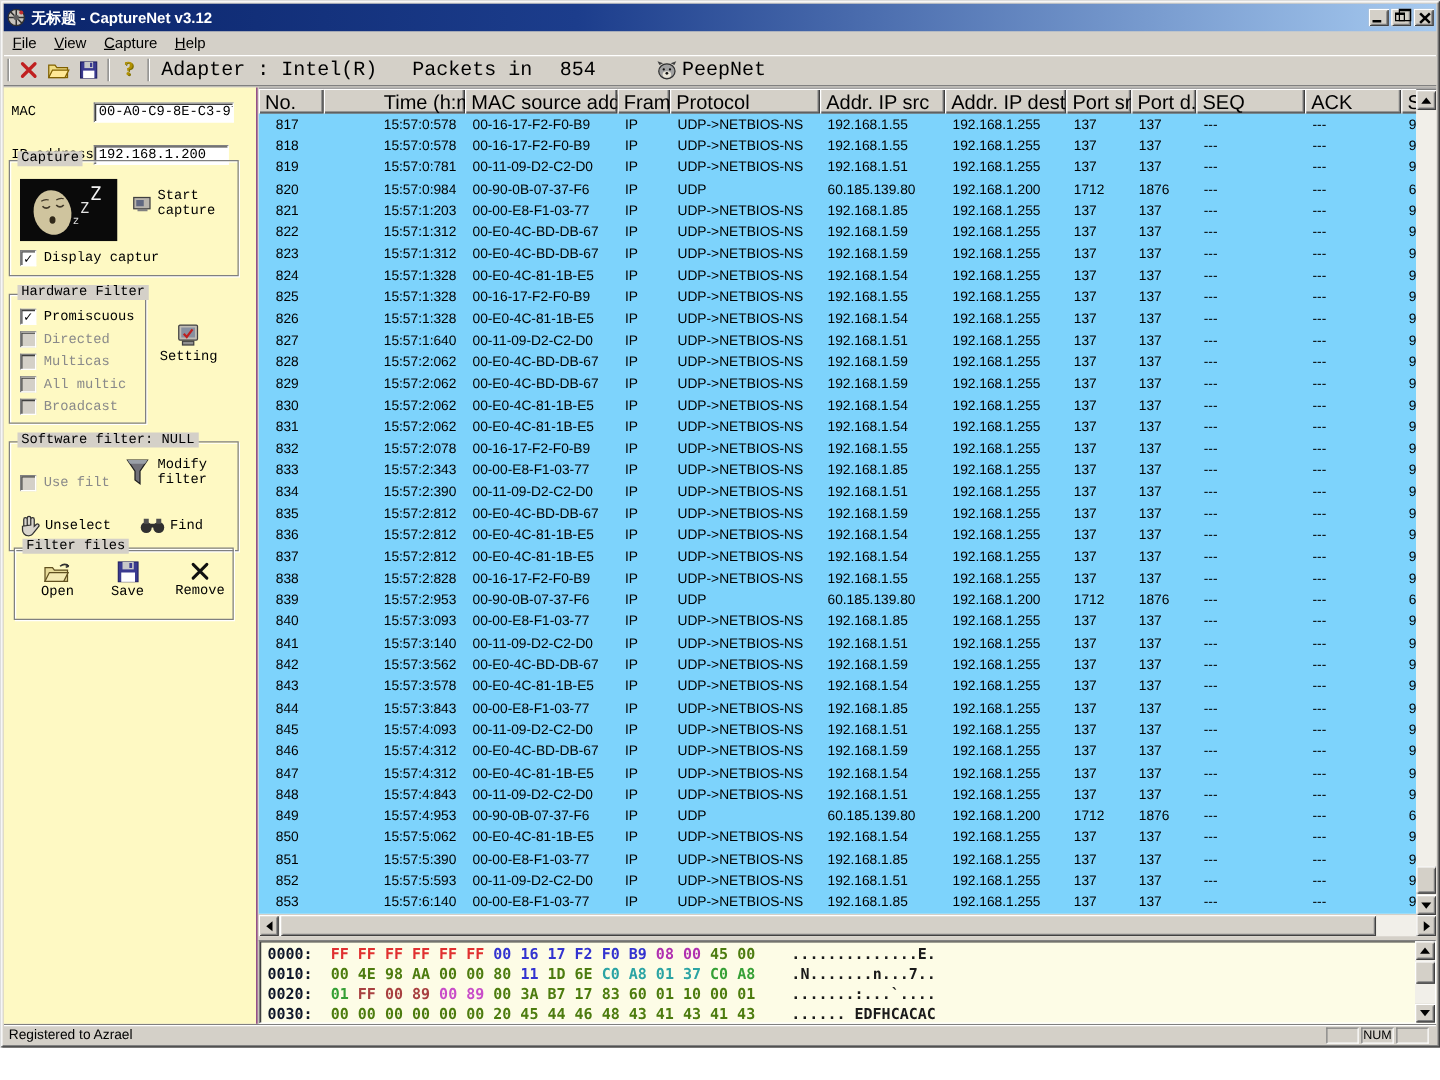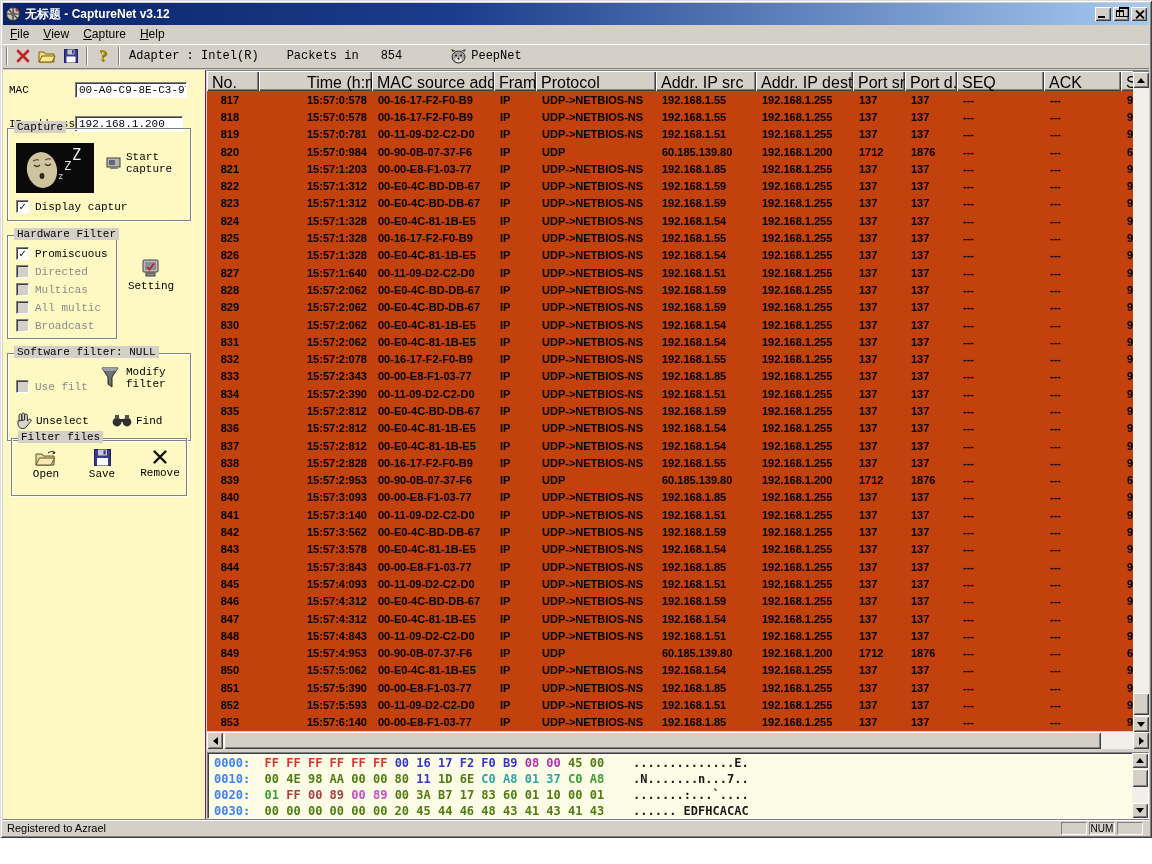--- a/index.html
+++ b/index.html
@@ -23,21 +23,21 @@
   .glyph-x:before { transform:rotate(45deg); } .glyph-x:after { transform:rotate(-45deg); }
 
   
   .menubar { position:absolute; left:3px; top:25px; right:3px; height:19px; display:flex; align-items:center; font-size:12px; }
   .menu-item { display:inline-block; padding:2px 7px 3px 7px; }
   .menu-item::first-letter { text-decoration:underline; }
   .toolbar { position:absolute; left:3px; top:44px; right:3px; height:25px; border-bottom:1px solid #808080;
              display:flex; align-items:center; font-size:12px; box-shadow:inset 0 1px 0 #fff; }
   .tool-btn { width:24px; height:22px; display:flex; align-items:center; justify-content:center; }
   .tool-sep { width:2px; height:18px; margin:0 3px; border-left:1px solid #808080; border-right:1px solid #fff; }
-  .tool-text { font-family:"Liberation Mono","DejaVu Sans Mono",monospace; font-size:12px; white-space:pre; }
+  .tool-text { font-family:"Liberation Mono","DejaVu Sans Mono",monospace; font-size:16px; white-space:pre; }
   .adapter-text { margin-left:6px; }
   .packets-label { margin-left:28px; }
   .packets-count { margin-left:22px; }
   .peepnet { display:flex; align-items:center; margin-left:48px; gap:4px; }
 
   
   .content { position:absolute; left:3px; top:70px; right:3px; height:749px; }
   .sidebar { position:absolute; left:0; top:0; width:203px; height:100%; background:#fef9c3; border-right:1px solid #701a75;
              font-family:"Liberation Mono","DejaVu Sans Mono",monospace; font-size:11px; }
   .mainarea { position:absolute; left:204px; right:0; top:0; height:100%; background:#d4d0c8; }
@@ -56,21 +56,21 @@
   .cb-label.disabled { color:#8a8a8a; }
   .icon-btn { display:flex; align-items:center; gap:4px; position:absolute; cursor:default;justify-content:center; }
   .icon-btn .lbl { white-space:pre-line; }
   .stack-btn { position:absolute; display:flex; flex-direction:column; align-items:center; gap:2px; }
 
   
   .table-wrap { position:absolute; left:0; top:0; right:0; height:661px; background:#fff; border-top:1px solid #808080; }
   .thead { position:absolute; left:0; top:0; right:16px; height:20px; display:flex; overflow:hidden; }
   .th { background:#d4d0c8; font-size:16px; padding:3px 0 0 5px; white-space:nowrap; overflow:hidden; flex:none;
         box-shadow: inset 1px 1px 0 #fff, inset -1px -1px 0 #404040, inset -2px -2px 0 #808080; }
-  .tbody { position:absolute; left:0; top:20px; right:16px; bottom:0; overflow:hidden; background:#c2410c;font-weight:bold; }
+  .tbody { position:absolute; left:0; top:20px; right:16px; bottom:0; overflow:hidden; background:#7dd3fc; }
   .tr { display:flex; height:17.3px; align-items:center; }
   .td { font-size:11px; white-space:nowrap; overflow:hidden; padding-left:6px; flex:none; color:#000; }
   .c0{width:52px;} .c1{width:113px;padding-left:48px;} .c2{width:122px;} .c3{width:42px;} .c4{width:120px;}
   .c5{width:100px;} .c6{width:97px;} .c7{width:52px;} .c8{width:52px;} .c9{width:87px;} .c10{width:77px;} .c11{width:16px;}
   .td.c0 { text-align:right; padding-left:0; padding-right:20px; }
 
   
   .sb-btn { background:#d4d0c8; box-shadow: inset 1px 1px 0 #fff, inset -1px -1px 0 #404040, inset 2px 2px 0 #d4d0c8, inset -2px -2px 0 #808080;
             display:flex; align-items:center; justify-content:center; position:absolute; }
   .sb-thumb { background:#d4d0c8; box-shadow: inset 1px 1px 0 #fff, inset -1px -1px 0 #404040, inset 2px 2px 0 #d4d0c8, inset -2px -2px 0 #808080; position:absolute; }
@@ -83,21 +83,21 @@
   .hsb { position:absolute; left:0; right:0; top:662px; height:17px; background:#f1efe9; }
 
   
   .hex-panel { position:absolute; left:0; right:0; top:682px; bottom:0; background:#fdfce6;
                border:1px solid; border-color:#808080 #fff #fff #808080; box-shadow:inset 1px 1px 0 #404040; }
   .hex-lines { position:absolute; left:6px; top:2px; right:18px; bottom:0; overflow:hidden;
                font-family:"DejaVu Sans Mono","Liberation Mono",monospace; font-size:12px; font-weight:bold; line-height:16px; white-space:pre; }
   .vsb-hex { top:0; height:100%; }
   .hx-red{color:#e03030;} .hx-blue{color:#3434d0;} .hx-violet{color:#b030b0;} .hx-black{color:#4d7c0f;}
   .hx-teal{color:#2ba4a4;} .hx-green{color:#36a036;} .hx-darkred{color:#a84040;} .hx-magenta{color:#c84cc8;}
-  .hx-off{color:#3b82f6;margin-top:44px;} .hx-ascii{color:#1a1a1a;}
+  .hx-off{color:#0f172a;margin-top:44px;} .hx-ascii{color:#1a1a1a;}
 
   
   .statusbar { position:absolute; left:3px; right:3px; bottom:3px; height:16px; font-size:11px; display:flex; align-items:center;
                box-shadow: inset 0 1px 0 #808080, inset 0 2px 0 #fff; padding-top:2px; }
   .status-text { margin-left:4px; flex:1; }
   .status-cell { width:26px; height:13px; margin-left:2px; border:1px solid; border-color:#808080 #fff #fff #808080;
                  font-size:10px; text-align:center; line-height:12px; }
   .status-cell:last-child { margin-right:6px; }
 
   svg { display:block; }

